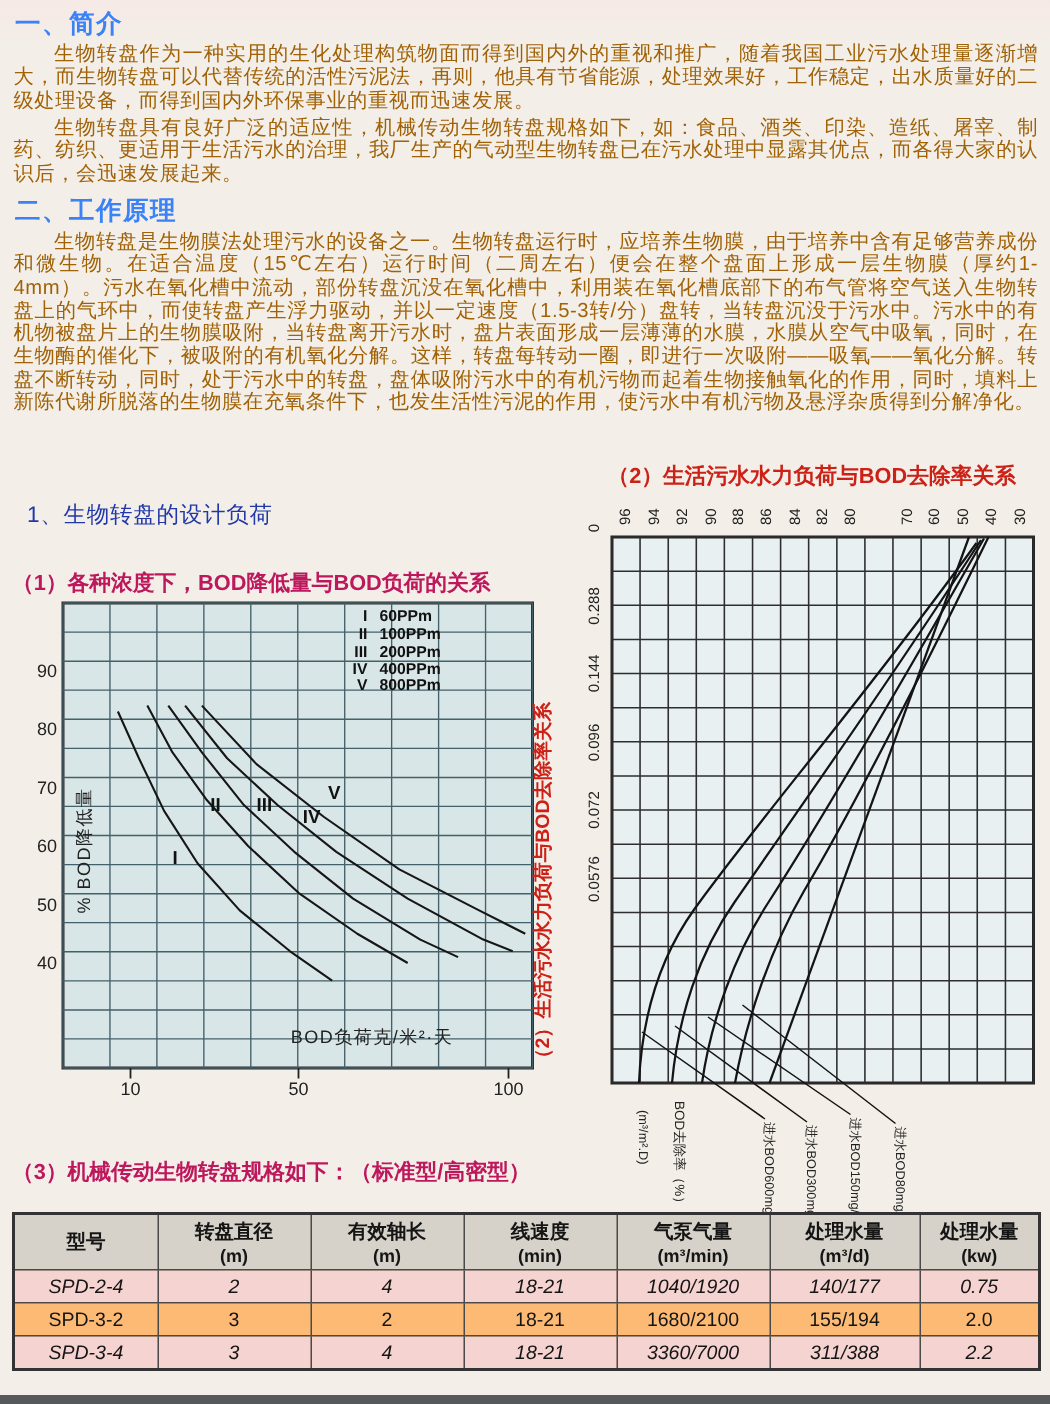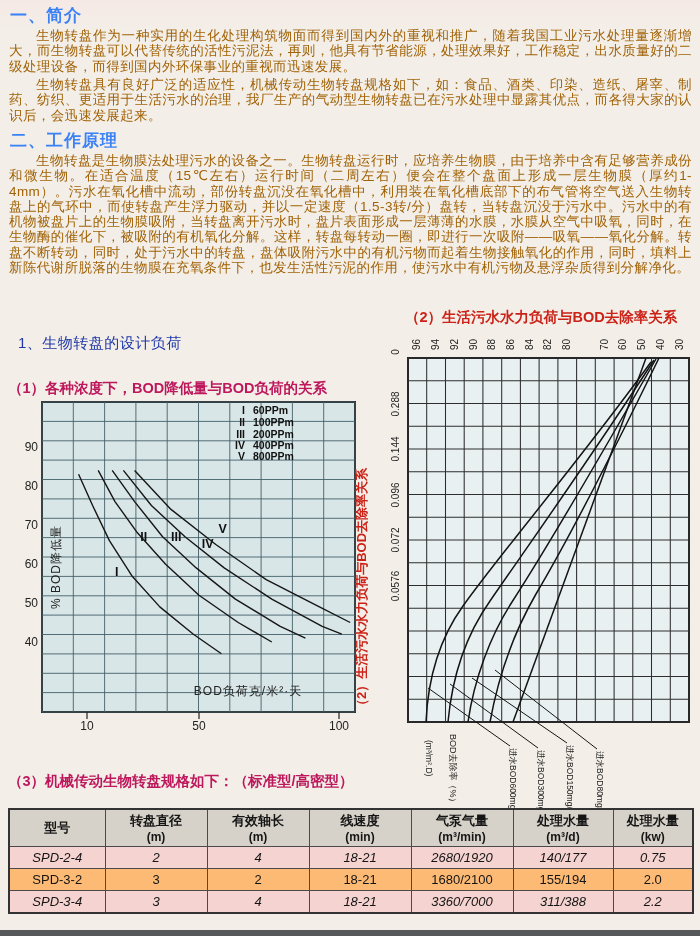--- a/index.html
+++ b/index.html
@@ -184,21 +184,21 @@
             <span class="th-u">(kw)</span>
           </th>
       </tr>
     </thead>
     <tbody>
       <tr class="pink">
         <td>SPD-2-4</td>
           <td>2</td>
           <td>4</td>
           <td>18-21</td>
-          <td>2680/1920</td>
+          <td>1040/1920</td>
           <td>140/177</td>
           <td>0.75</td>
       </tr>
       <tr>
         <td>SPD-3-2</td>
           <td>3</td>
           <td>2</td>
           <td>18-21</td>
           <td>1680/2100</td>
           <td>155/194</td>

